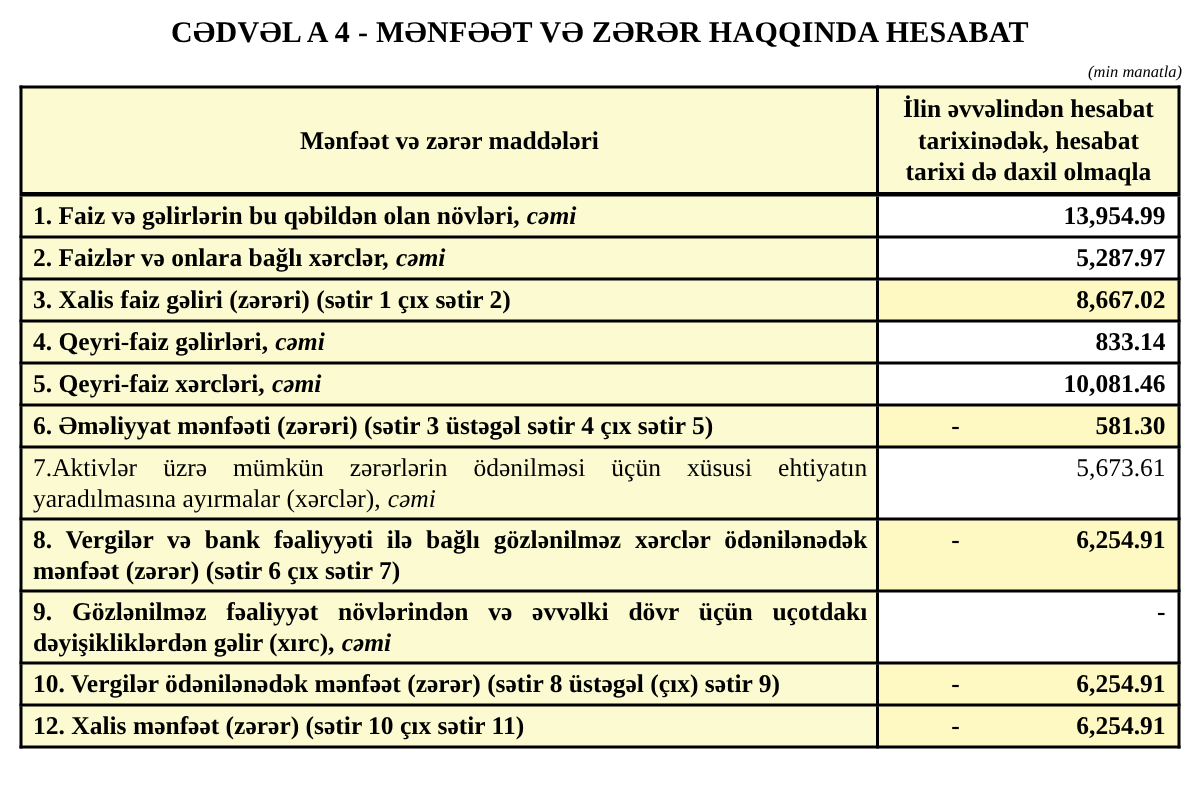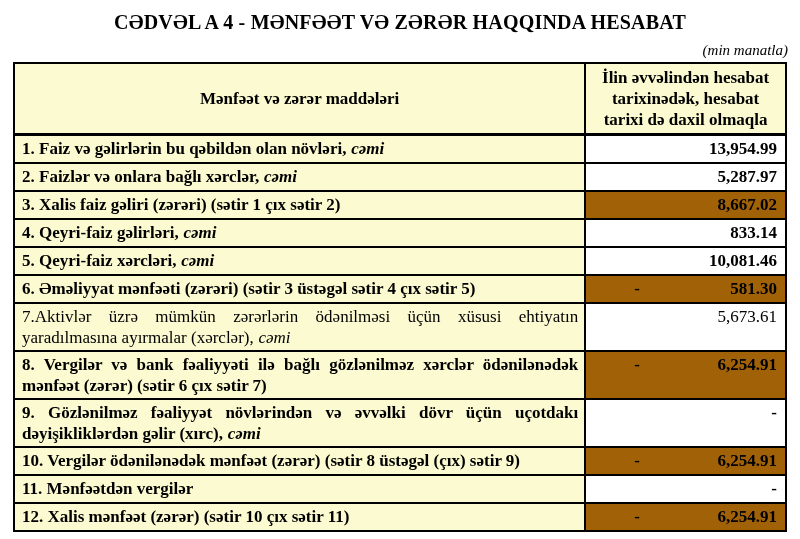--- a/index.html
+++ b/index.html
@@ -14,21 +14,21 @@
   .title {
     margin: 11px 0 0 0;
     text-align: center;
     font-size: 20px;
     font-weight: bold;
     letter-spacing: 0.2px;
   }
   .unit-note {
     text-align: right;
     font-style: italic;
-    font-size: 15px;
+    font-size: 11px;
     padding-right: 12px;
     margin: 8px 0 3px 0;
   }
   table.pnl {
     border-collapse: collapse;
     table-layout: fixed;
     width: 774px;
     margin: 0 auto;
   }
   .pnl th, .pnl td {
@@ -56,21 +56,21 @@
     vertical-align: middle;
   }
   td.value {
     background: #ffffff;
     font-size: 17px;
     font-weight: bold;
     padding: 2px 8px;
     line-height: 21px;
     vertical-align: top;
   }
-  td.value.hl { background: #a16207; }
+  td.value.hl { background: #fef9c3; }
   tr.normal td { font-weight: normal; margin-top: 20px; }
   .vwrap { display: flex; align-items: baseline; }
   .dash { margin-left: 40px; }
   .amount { margin-left: auto; }
   .it { font-style: italic; margin-left: 0.28em; }
   .it:empty { display: none; }
 </style>
 </head>
 <body>
 
@@ -182,29 +182,20 @@
       <tr>
         <td class="label"><span>10. Vergilər ödənilənədək mənfəət (zərər) (sətir 8 üstəgəl (çıx) sətir 9)</span></td>
         <td class="value hl">
             <span class="vwrap">
               <span class="dash">-</span>
               <span class="amount">6,254.91</span>
             </span>
           </td>
       </tr>
 
-      <tr>
-        <td class="label"><span>11. Mənfəətdən vergilər</span></td>
-        <td class="value">
-            <span class="vwrap">
-              <span class="dash"></span>
-              <span class="amount">-</span>
-            </span>
-          </td>
-      </tr>
 
       <tr>
         <td class="label"><span>12. Xalis mənfəət (zərər) (sətir 10 çıx sətir 11)</span></td>
         <td class="value hl">
             <span class="vwrap">
               <span class="dash">-</span>
               <span class="amount">6,254.91</span>
             </span>
           </td>
       </tr>

